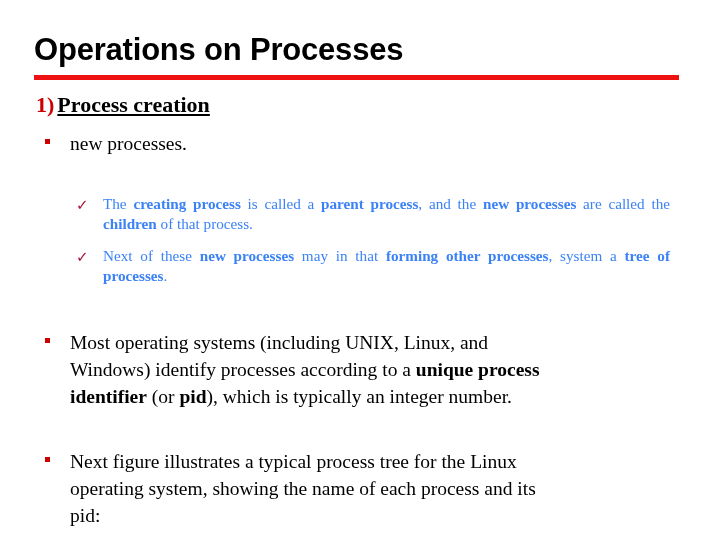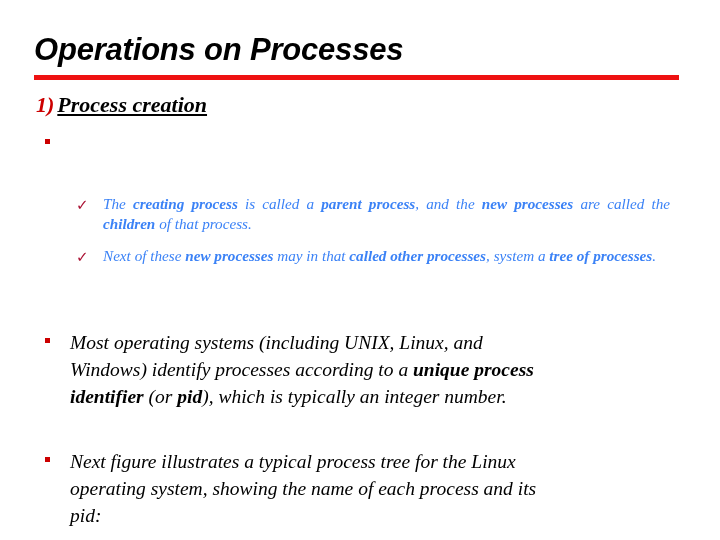--- a/index.html
+++ b/index.html
@@ -15,21 +15,20 @@
     font-family: "Liberation Serif", "DejaVu Serif", serif;
     color: #000000;
   }
 
   .slide {
     position: absolute;
     left: 0; top: 0;
     width: 684px;
     height: 540px;
     background: #ffffff;
-    font-style: italic;
   }
 
   
   .slide-title {
     position: absolute;
     left: 34px;
     top: 32px;
     font-family: "Liberation Sans", "DejaVu Sans", sans-serif;
     font-weight: bold;
     font-size: 31px;
@@ -136,34 +135,35 @@
 
   <div class="title-rule"></div>
 
   <div class="section-heading">
     <span class="section-number">1)</span><span class="section-title-text">Process creation</span>
   </div>
 
   <div class="bullet-block" id="bullet-during">
     <span class="bullet-dot"></span>
     <div class="bullet-text">
+      <div class="lastline">new processes.</div>
     </div>
   </div>
 
   <div class="check-block" id="check-creating">
     <span class="check-mark">✓</span>
     <div class="check-text">
       <span>The </span><b>creating process</b><span> is called a </span><b>parent process</b><span>, and the </span><b>new processes</b><span> are called the </span><b>children</b><span> of that process.</span>
     </div>
   </div>
 
   <div class="check-block" id="check-each">
     <span class="check-mark">✓</span>
     <div class="check-text">
-      <span>Next of these </span><b>new processes</b><span> may in that </span><b>called other processes</b><span>, system a </span><b>tree of processes</b><span>.</span>
+      <span>Next of these </span><b>new processes</b><span> may in that </span><b>forming other processes</b><span>, system a </span><b>tree of processes</b><span>.</span>
     </div>
   </div>
 
   <div class="bullet-block" id="bullet-most">
     <span class="bullet-dot"></span>
     <div class="bullet-text">
       <div><span>Most operating systems (including UNIX, Linux, and</span></div>
       <div><span>Windows) identify processes according to a </span><b>unique process</b></div>
       <div class="lastline"><b>identifier</b><span> (or </span><b>pid</b><span>), which is typically an integer number.</span></div>
     </div>

